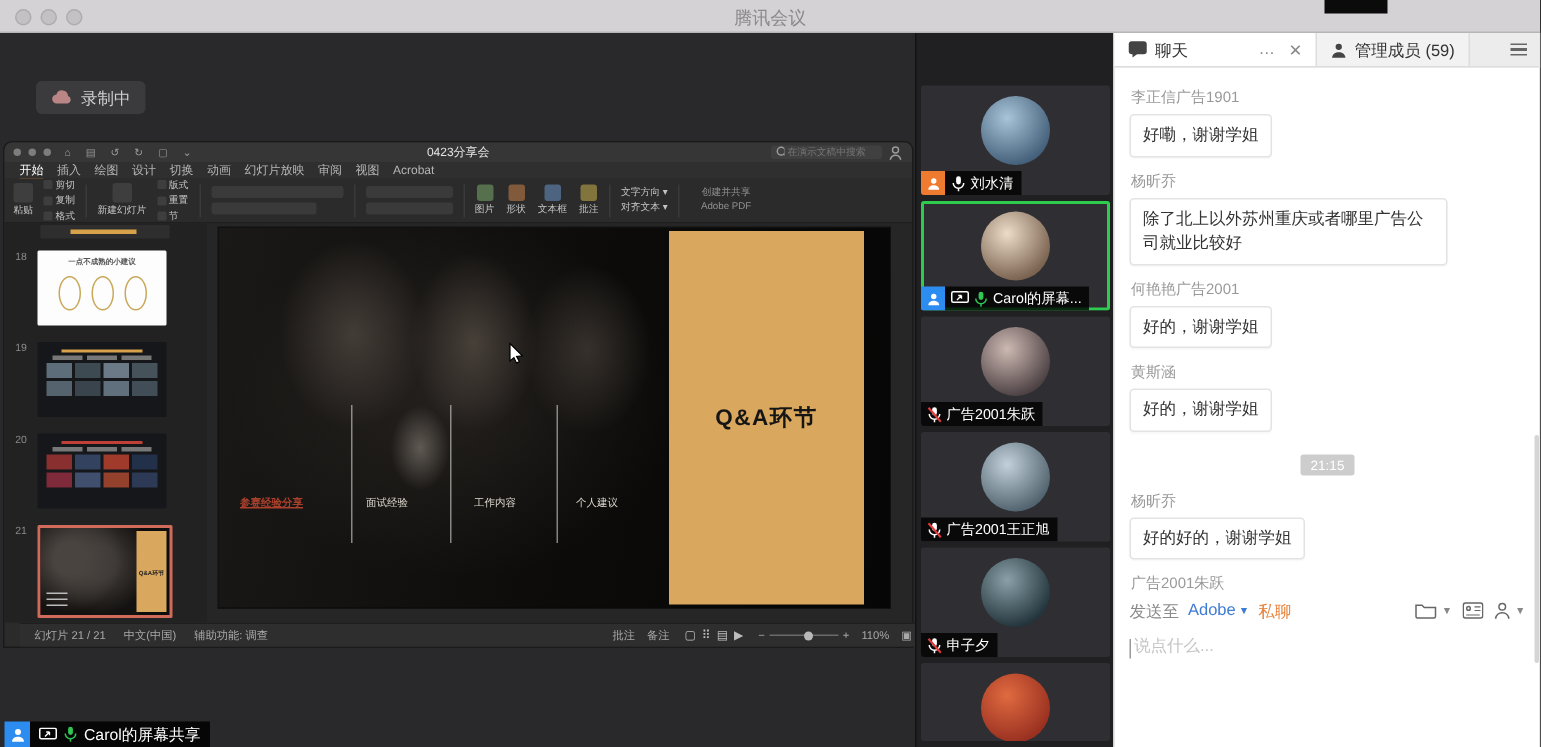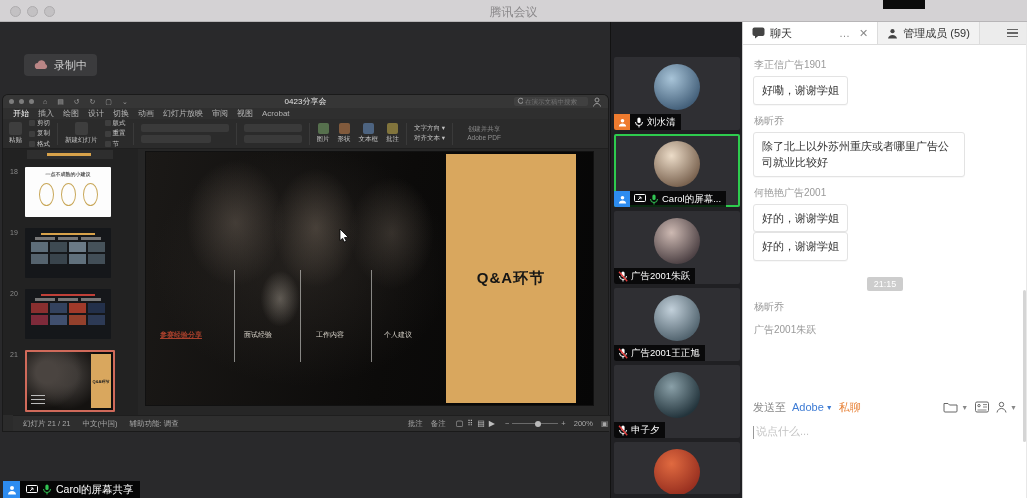--- a/index.html
+++ b/index.html
@@ -377,21 +377,21 @@
           <span>批注</span>
           <span>备注</span>
           <span class="viewicons"><span>▢</span><span>⠿</span><span>▤</span><span>▶</span></span>
           <span class="zoomslider">
               <span>−</span>
               <span class="ztrack">
                 <span class="zknob"></span>
               </span>
               <span>+</span>
             </span>
-          <span>200%</span>
+          <span>110%</span>
           <span>▣</span>
         </div>
       </div>
     </div>
 
     <div class="share-badge">
       <span class="b-badge">
         <svg width="10" height="10" viewBox="0 0 10 10">
             <circle cx="5" cy="3" r="2" fill="#fff"></circle>
             <path d="M1 9.5c0-2.2 1.8-3.4 4-3.4s4 1.2 4 3.4z" fill="#fff"></path>
@@ -529,23 +529,25 @@
         </div>
     </div>
 
     <div class="messages" id="messages">
         <div class="m-name">李正信广告1901</div>
         <div><span class="m-bubble">好嘞，谢谢学姐</span></div>
         <div class="m-name">杨昕乔</div>
         <div><span class="m-bubble">除了北上以外苏州重庆或者哪里广告公司就业比较好</span></div>
         <div class="m-name">何艳艳广告2001</div>
         <div><span class="m-bubble">好的，谢谢学姐</span></div>
+        <div class="m-name">黄斯涵</div>
         <div><span class="m-bubble">好的，谢谢学姐</span></div>
         <div class="m-time"><span>21:15</span></div>
         <div class="m-name">杨昕乔</div>
+        <div><span class="m-bubble">好的好的，谢谢学姐</span></div>
         <div class="m-name">广告2001朱跃</div>
       </div>
 
     <div class="sendbar">
       <span class="sendto">发送至</span>
       <span class="sendsel">
           <span>Adobe</span>
           <span class="car">▼</span>
         </span>
       <span class="private">私聊</span>

